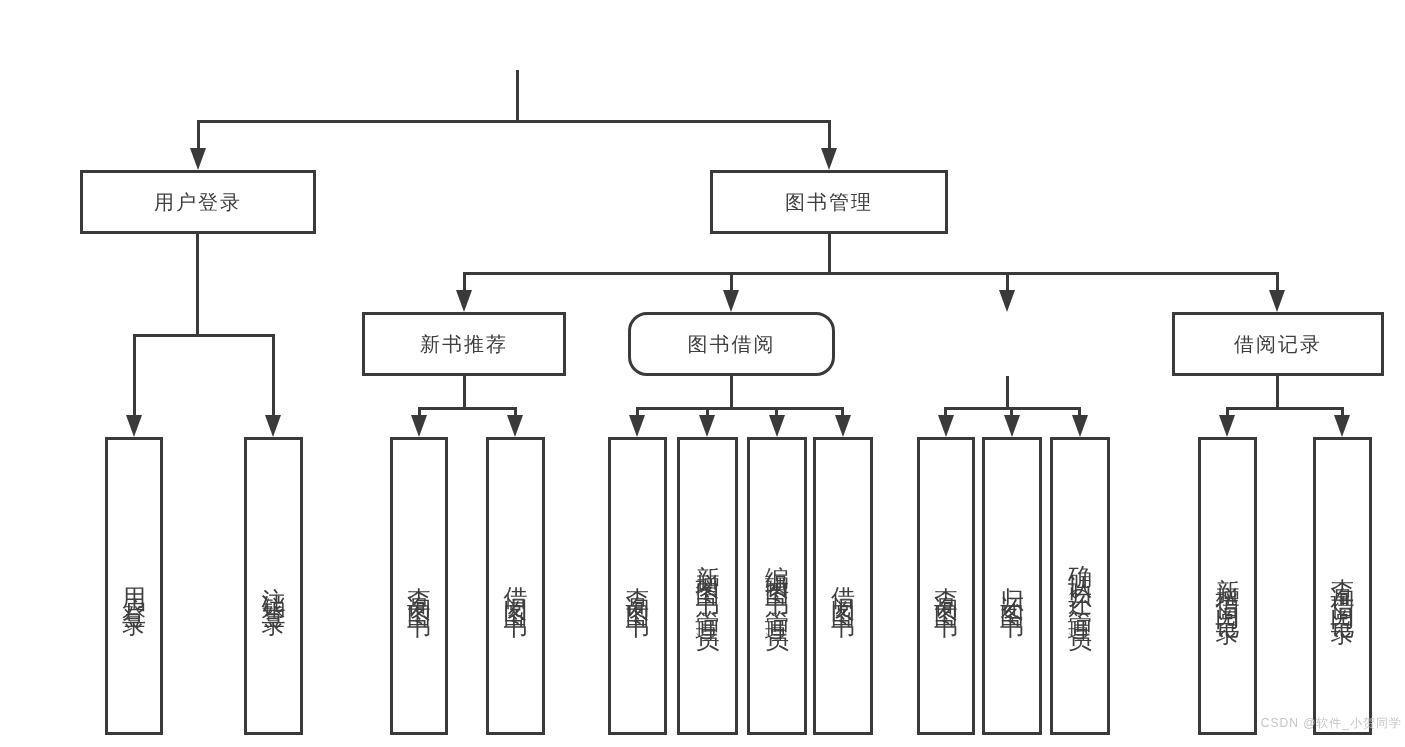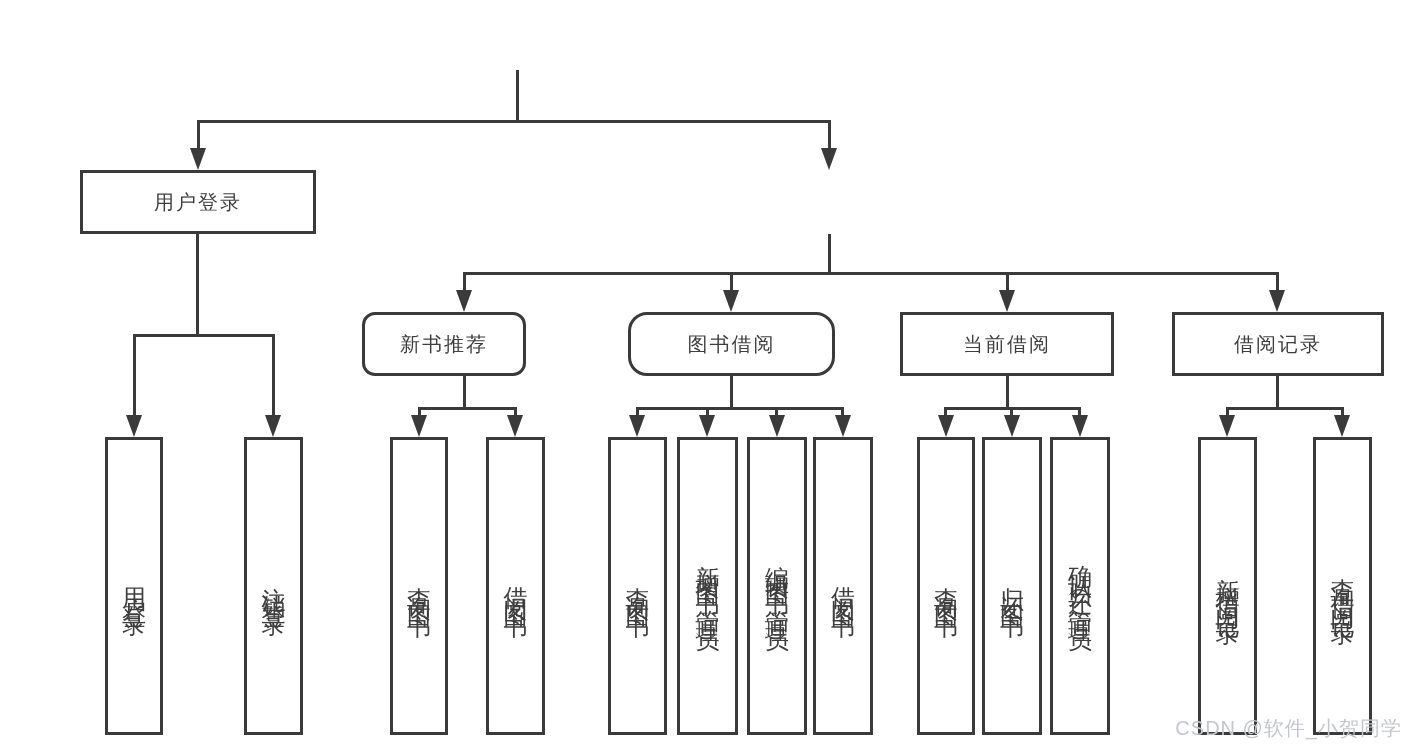--- a/index.html
+++ b/index.html
@@ -43,49 +43,49 @@
   .arrow{
     position:absolute;
     width:0;height:0;
     border-left:8px solid transparent;
     border-right:8px solid transparent;
     border-top:22px solid var(--line);
   }
   .watermark{
     position:absolute;
     right:3px;top:715px;
-    font-size:20px;
+    font-size:12px;
     color:var(--watermark);
     letter-spacing:1px;
     white-space:nowrap;
     margin-left:35px;
   }
 </style>
 </head>
 <body>
 
 <div class="stage">
 
 
   <div class="node" style="left:80px;top:170px;width:236px;height:64px;">
     <span class="h-label">用户登录</span>
   </div>
 
+  <div class="node" style="left:710px;top:170px;width:238px;height:64px;">
+    <span class="h-label">图书管理</span>
+  </div>
 
-  <div class="node" style="left:362px;top:312px;width:164px;height:64px;border-radius:13px;">
+  <div class="node" style="left:362px;top:312px;width:204px;height:64px;">
     <span class="h-label">新书推荐</span>
   </div>
 
   <div class="node" style="left:628px;top:312px;width:207px;height:64px;border-radius:19px;">
     <span class="h-label">图书借阅</span>
   </div>
 
-  <div class="node" style="left:900px;top:312px;width:214px;height:64px;">
-    <span class="h-label">当前借阅</span>
-  </div>
 
   <div class="node" style="left:1172px;top:312px;width:212px;height:64px;">
     <span class="h-label">借阅记录</span>
   </div>
 
   <div class="node leaf" style="left:105px;top:437px;width:58px;height:298px;">
     <span class="v-label">用户登录</span>
   </div>
   <div class="node leaf" style="left:244px;top:437px;width:59px;height:298px;">
     <span class="v-label">注销登录</span>

